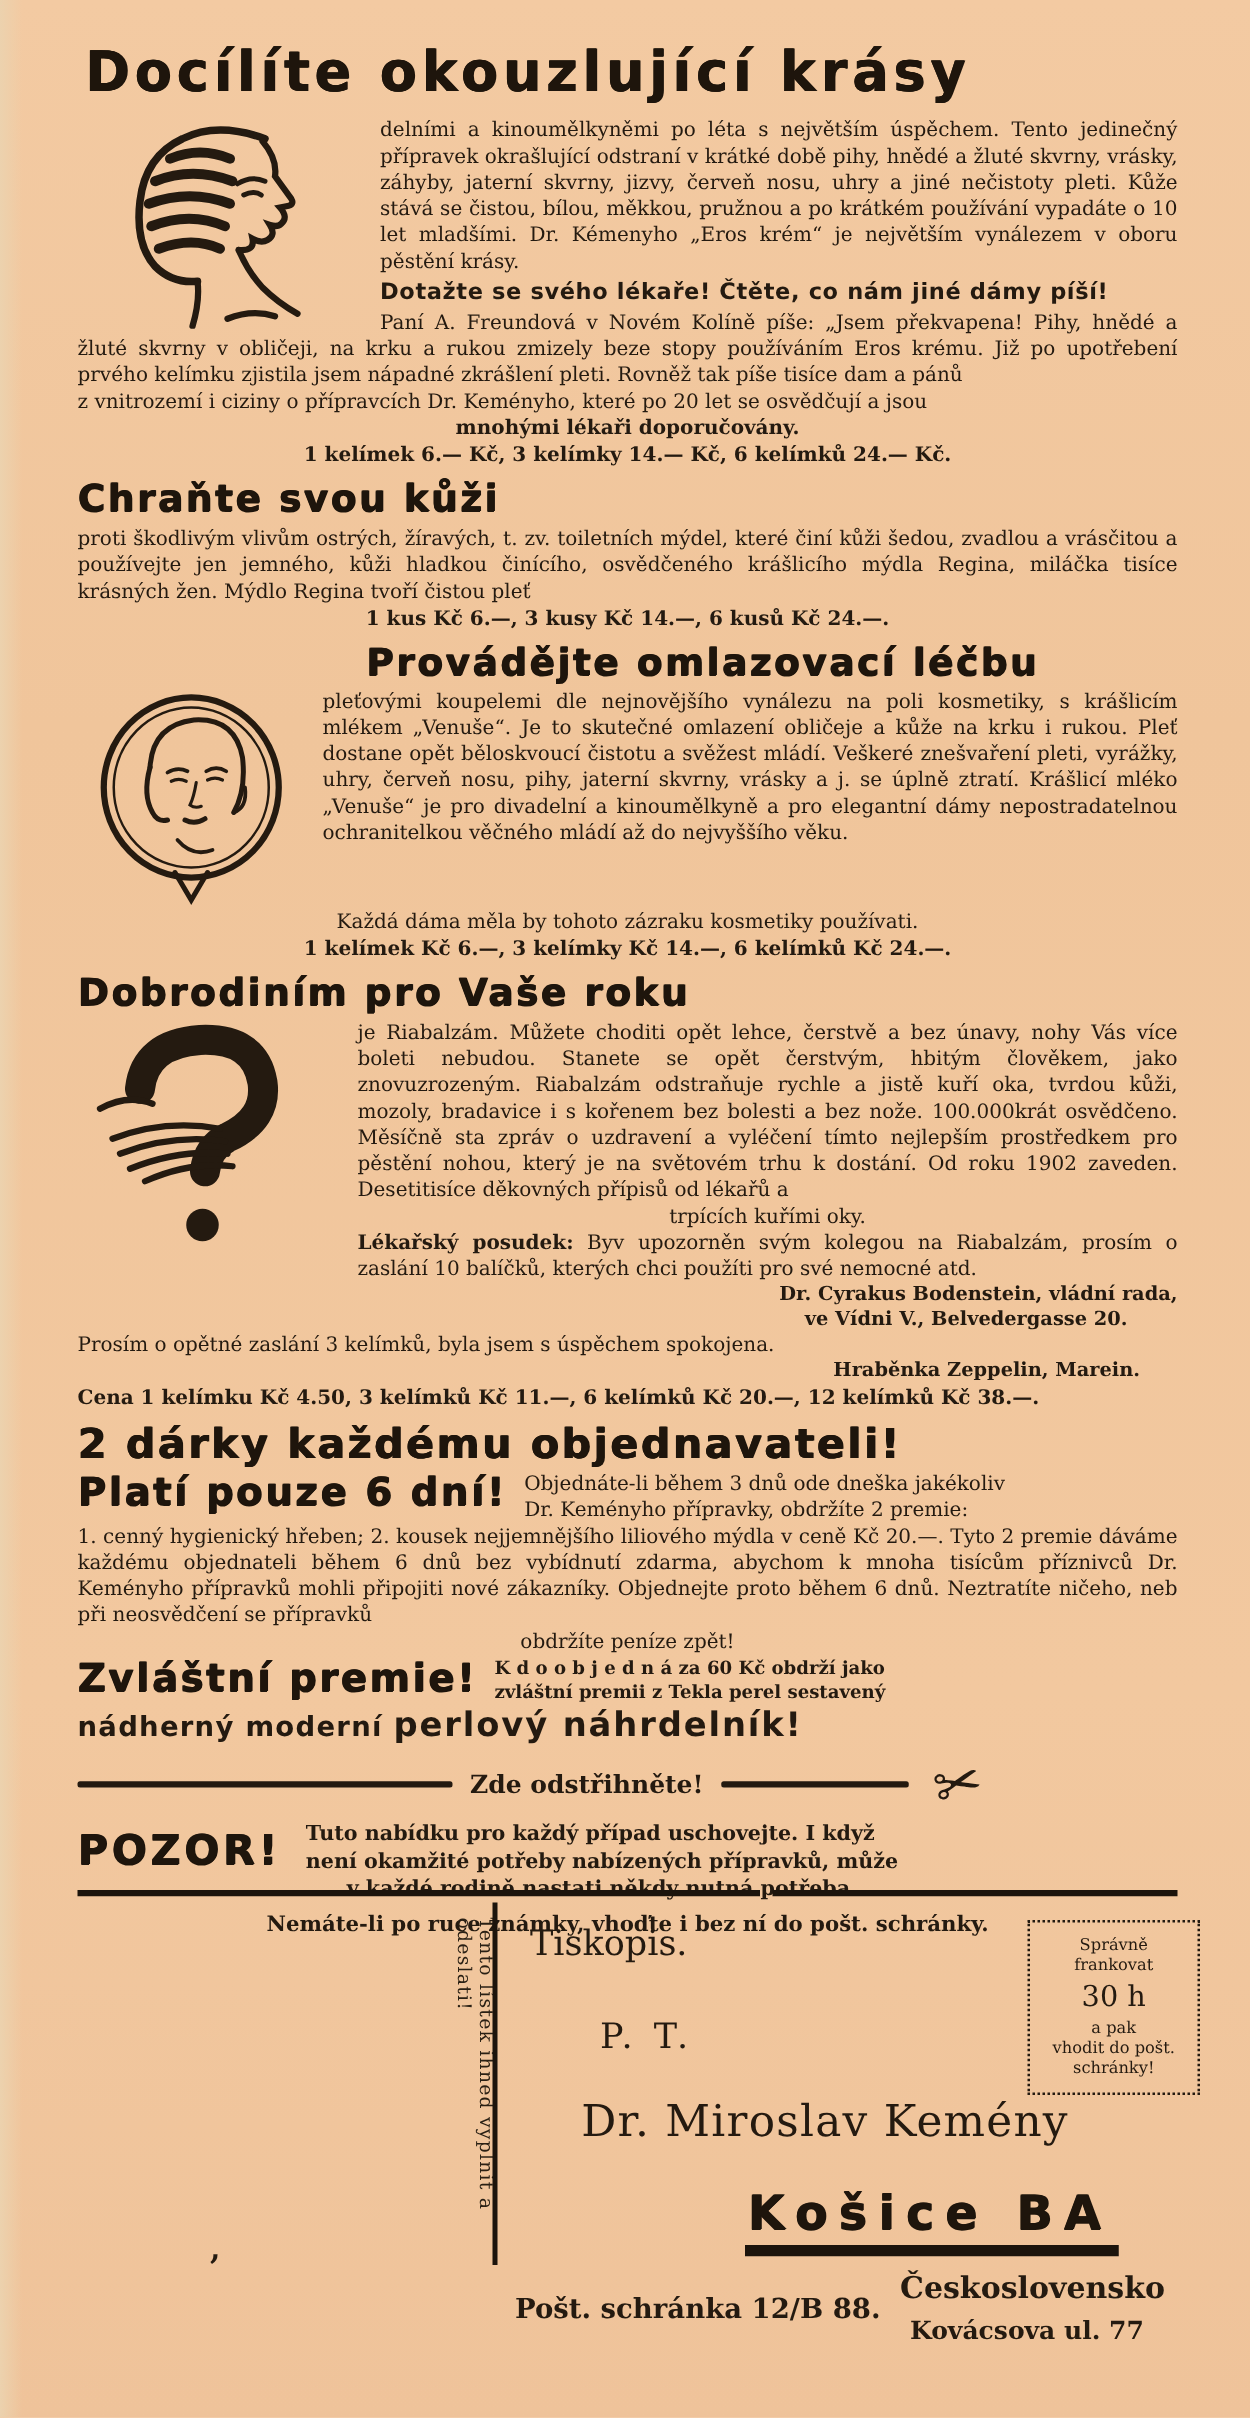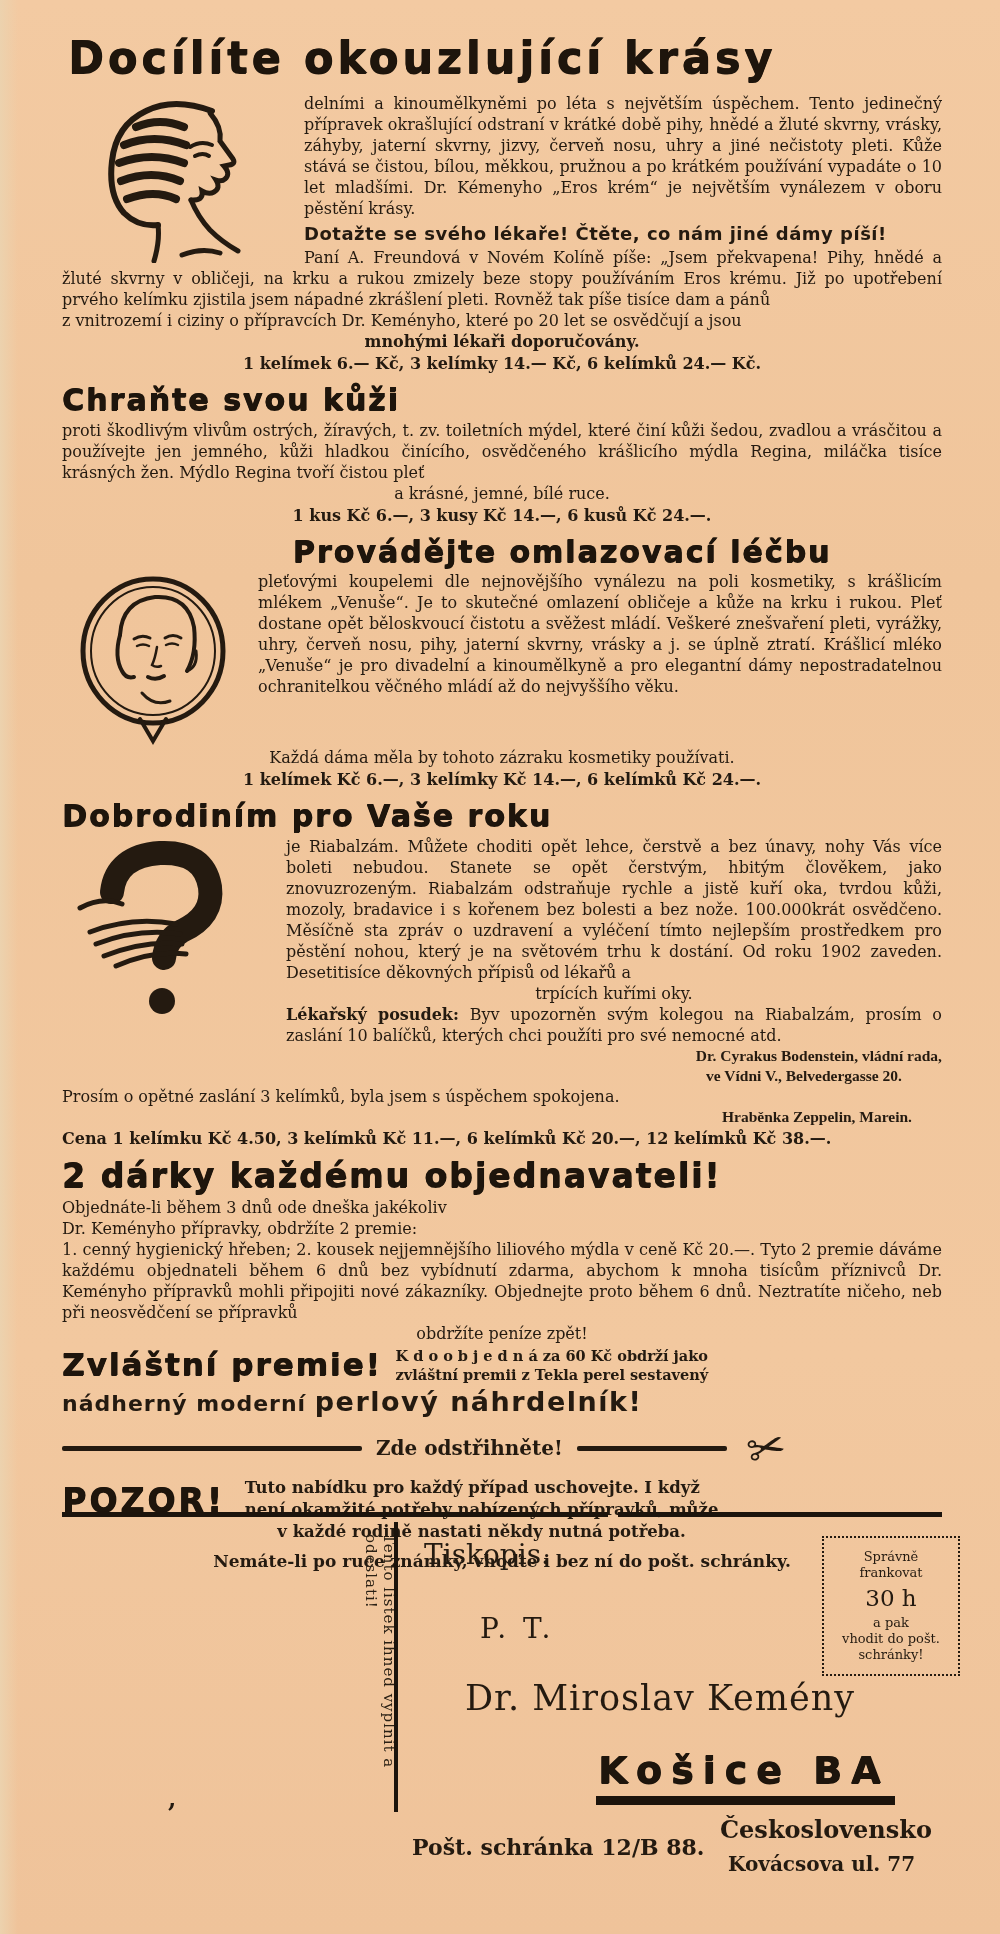--- a/index.html
+++ b/index.html
@@ -14,21 +14,21 @@
     font-family:"DejaVu Serif", serif;
     overflow:hidden;
   }
   .content{padding:30px 58px 0 62px;}
   .fat{text-shadow:0.8px 0 currentColor, 0 0.6px currentColor;}
   .disp{font-family:"DejaVu Sans", sans-serif; font-weight:bold; color:#1e150c;}
   .title{font-size:43px; letter-spacing:4px; line-height:1.0; margin:6px 0 14px 6px; transform:scaleY(1.04); transform-origin:top left;}
   .h-sec{font-size:30px; letter-spacing:2px; margin:10px 0 4px 0; line-height:1.05;}
   .body{font-size:16px; line-height:21px; text-align:justify;}
   .center{text-align:center;}
-  .right{text-align:right;font-family:Liberation Serif, serif;}
+  .right{text-align:right;}
   .bold{font-weight:bold;}
   .price{font-size:16px; line-height:20px; font-weight:bold; margin:2px 0 3px;}
   .media-row{overflow:hidden;}
   .flt{float:left; margin:2px 14px 2px 0;}
   .subhead{font-family:"DejaVu Sans",sans-serif;font-weight:bold;font-size:18px;letter-spacing:0.5px;margin:4px 0 3px;}
   .sig{font-weight:bold; font-size:15.5px; line-height:20px;}
   .split-row{display:flex; align-items:flex-start; gap:14px; margin-top:2px;}
   .split-row .lead-disp{flex:0 0 auto;}
   .split-row .aside-text{flex:1 1 auto;}
   .cutline{display:flex; align-items:center; gap:14px; margin:8px 0 2px;}
@@ -91,21 +91,20 @@
         <div class="subhead">Dotažte se svého lékaře!  Čtěte, co nám jiné dámy píší!</div>
         <div class="body">Paní A. Freundová v Novém Kolíně píše: „Jsem překvapena! Pihy, hnědé a žluté skvrny v obličeji, na krku a rukou zmizely beze stopy používáním Eros krému. Již po upotřebení prvého kelímku zjistila jsem nápadné zkrášlení pleti. Rovněž tak píše tisíce dam a pánů</div>
       </div>
     </div>
     <div class="body">z vnitrozemí i ciziny o přípravcích Dr. Keményho, které po 20 let se osvědčují a jsou</div>
     <div class="body center bold">mnohými lékaři doporučovány.</div>
     <div class="price center">1 kelímek 6.— Kč, 3 kelímky 14.— Kč, 6 kelímků 24.— Kč.</div>
 
     <div class="disp fat h-sec">Chraňte svou kůži</div>
     <div class="body">proti škodlivým vlivům ostrých, žíravých, t. zv. toiletních mýdel, které činí kůži šedou, zvadlou a vrásčitou a používejte jen jemného, kůži hladkou činícího, osvědčeného krášlicího mýdla Regina, miláčka tisíce krásných žen. Mýdlo Regina tvoří čistou pleť</div>
-    <div class="body center">a krásné, jemné, bílé ruce.</div>
     <div class="price center">1 kus Kč 6.—, 3 kusy Kč 14.—, 6 kusů Kč 24.—.</div>
 
     <div class="disp fat h-sec center" style="padding-left:120px;">Provádějte omlazovací léčbu</div>
     <div class="media-row">
       <svg class="flt" width="182" height="172" viewBox="0 0 182 172">
         <ellipse class="ink" stroke-width="5" cx="91" cy="78" rx="70" ry="72"></ellipse>
         <ellipse class="ink" stroke-width="2" cx="91" cy="78" rx="62" ry="64"></ellipse>
         <path class="ink" stroke-width="4" d="M78 146 L91 168 L104 146"></path>
         <path class="ink" stroke-width="4" d="M58 62 Q60 28 93 24 Q126 22 132 54 Q135 80 125 98"></path>
         <path class="ink" stroke-width="4" d="M58 62 Q52 84 60 98 Q64 106 72 104"></path>
@@ -141,20 +140,21 @@
         <div class="sig right">Dr. Cyrakus Bodenstein, vládní rada,</div>
         <div class="sig right" style="padding-right:40px;">ve Vídni V., Belvedergasse 20.</div>
       </div>
     </div>
     <div class="body">Prosím o opětné zaslání 3 kelímků, byla jsem s úspěchem spokojena.</div>
     <div class="sig right" style="padding-right:30px;">Hraběnka Zeppelin, Marein.</div>
     <div class="price">Cena 1 kelímku Kč 4.50, 3 kelímků Kč 11.—, 6 kelímků Kč 20.—, 12 kelímků Kč 38.—.</div>
 
     <div class="disp fat h-sec" style="font-size:33px;">2 dárky každému objednavateli!</div>
     <div class="split-row">
+      <div class="disp fat lead-disp" style="font-size:31px; letter-spacing:2px;">Platí pouze 6 dní!</div>
       <div class="aside-text">
         <div class="body">Objednáte-li během 3 dnů ode dneška jakékoliv</div>
         <div class="body">Dr. Keményho přípravky, obdržíte 2 premie:</div>
       </div>
     </div>
     <div class="body">1. cenný hygienický hřeben; 2. kousek nejjemnějšího liliového mýdla v ceně Kč 20.—. Tyto 2 premie dáváme každému objednateli během 6 dnů bez vybídnutí zdarma, abychom k mnoha tisícům příznivců Dr. Keményho přípravků mohli připojiti nové zákazníky. Objednejte proto během 6 dnů. Neztratíte ničeho, neb při neosvědčení se přípravků</div>
     <div class="body center">obdržíte peníze zpět!</div>
 
     <div class="split-row">
       <div class="disp fat lead-disp" style="font-size:31px; letter-spacing:2px;">Zvláštní premie!</div>

